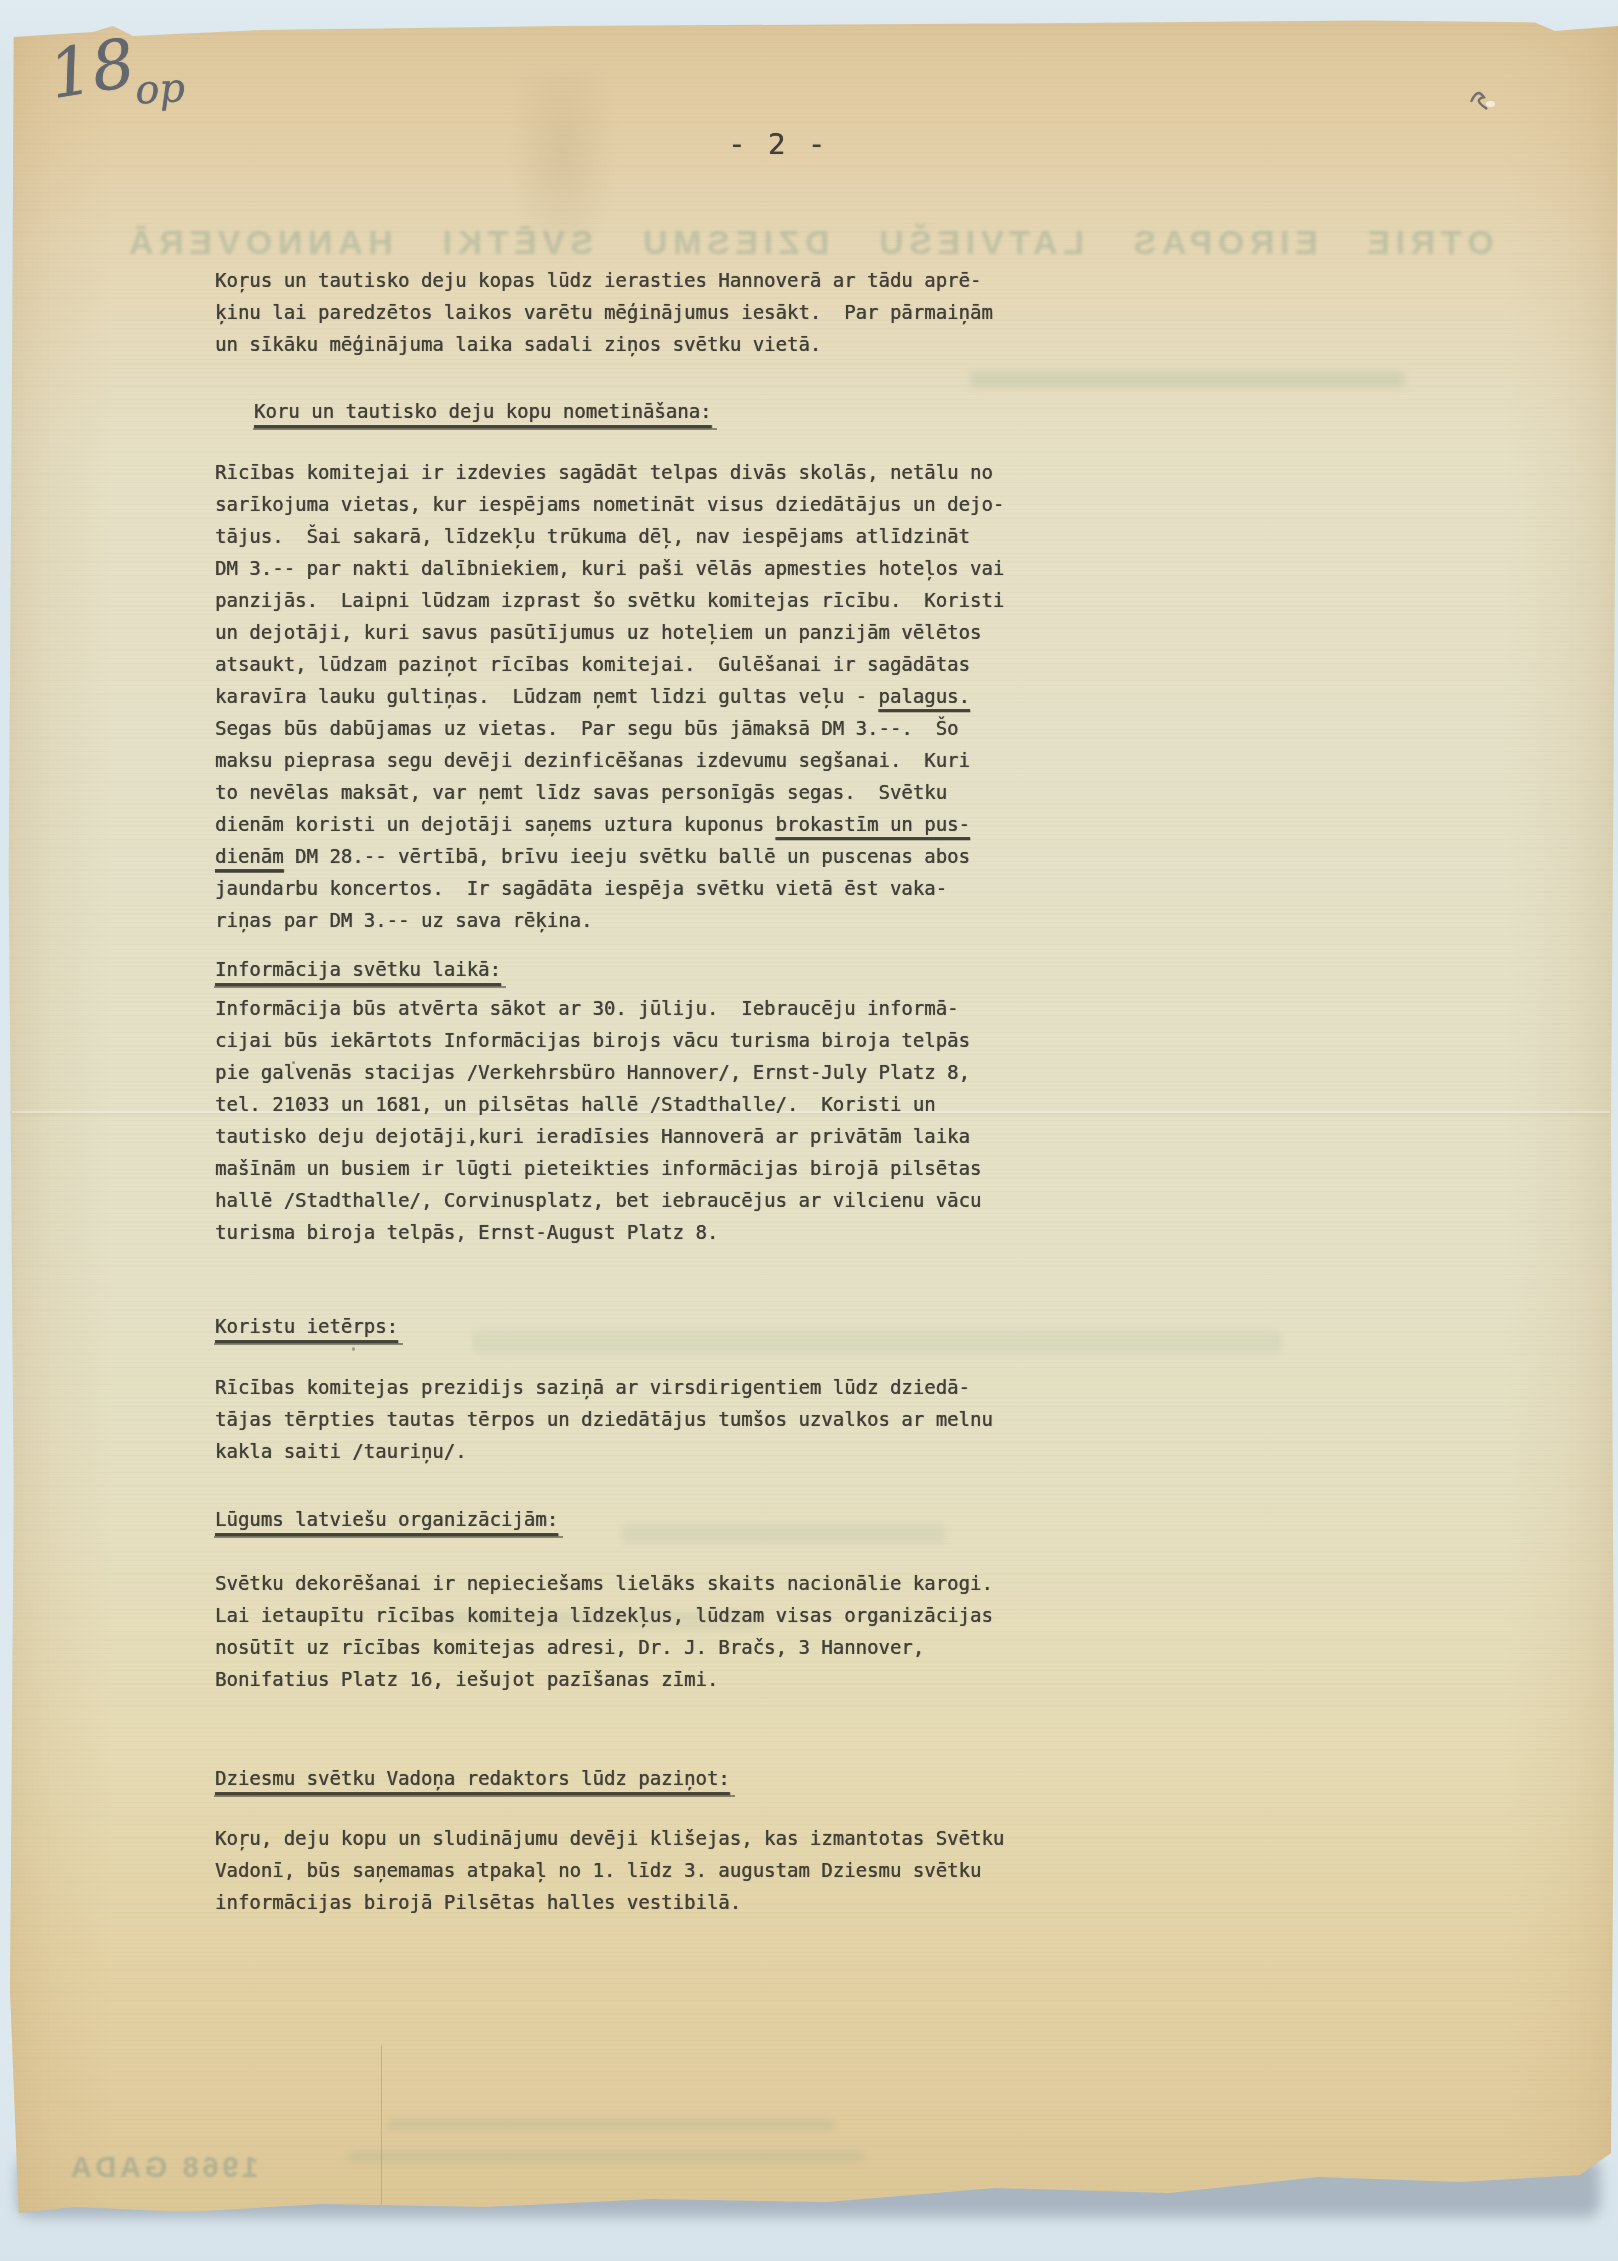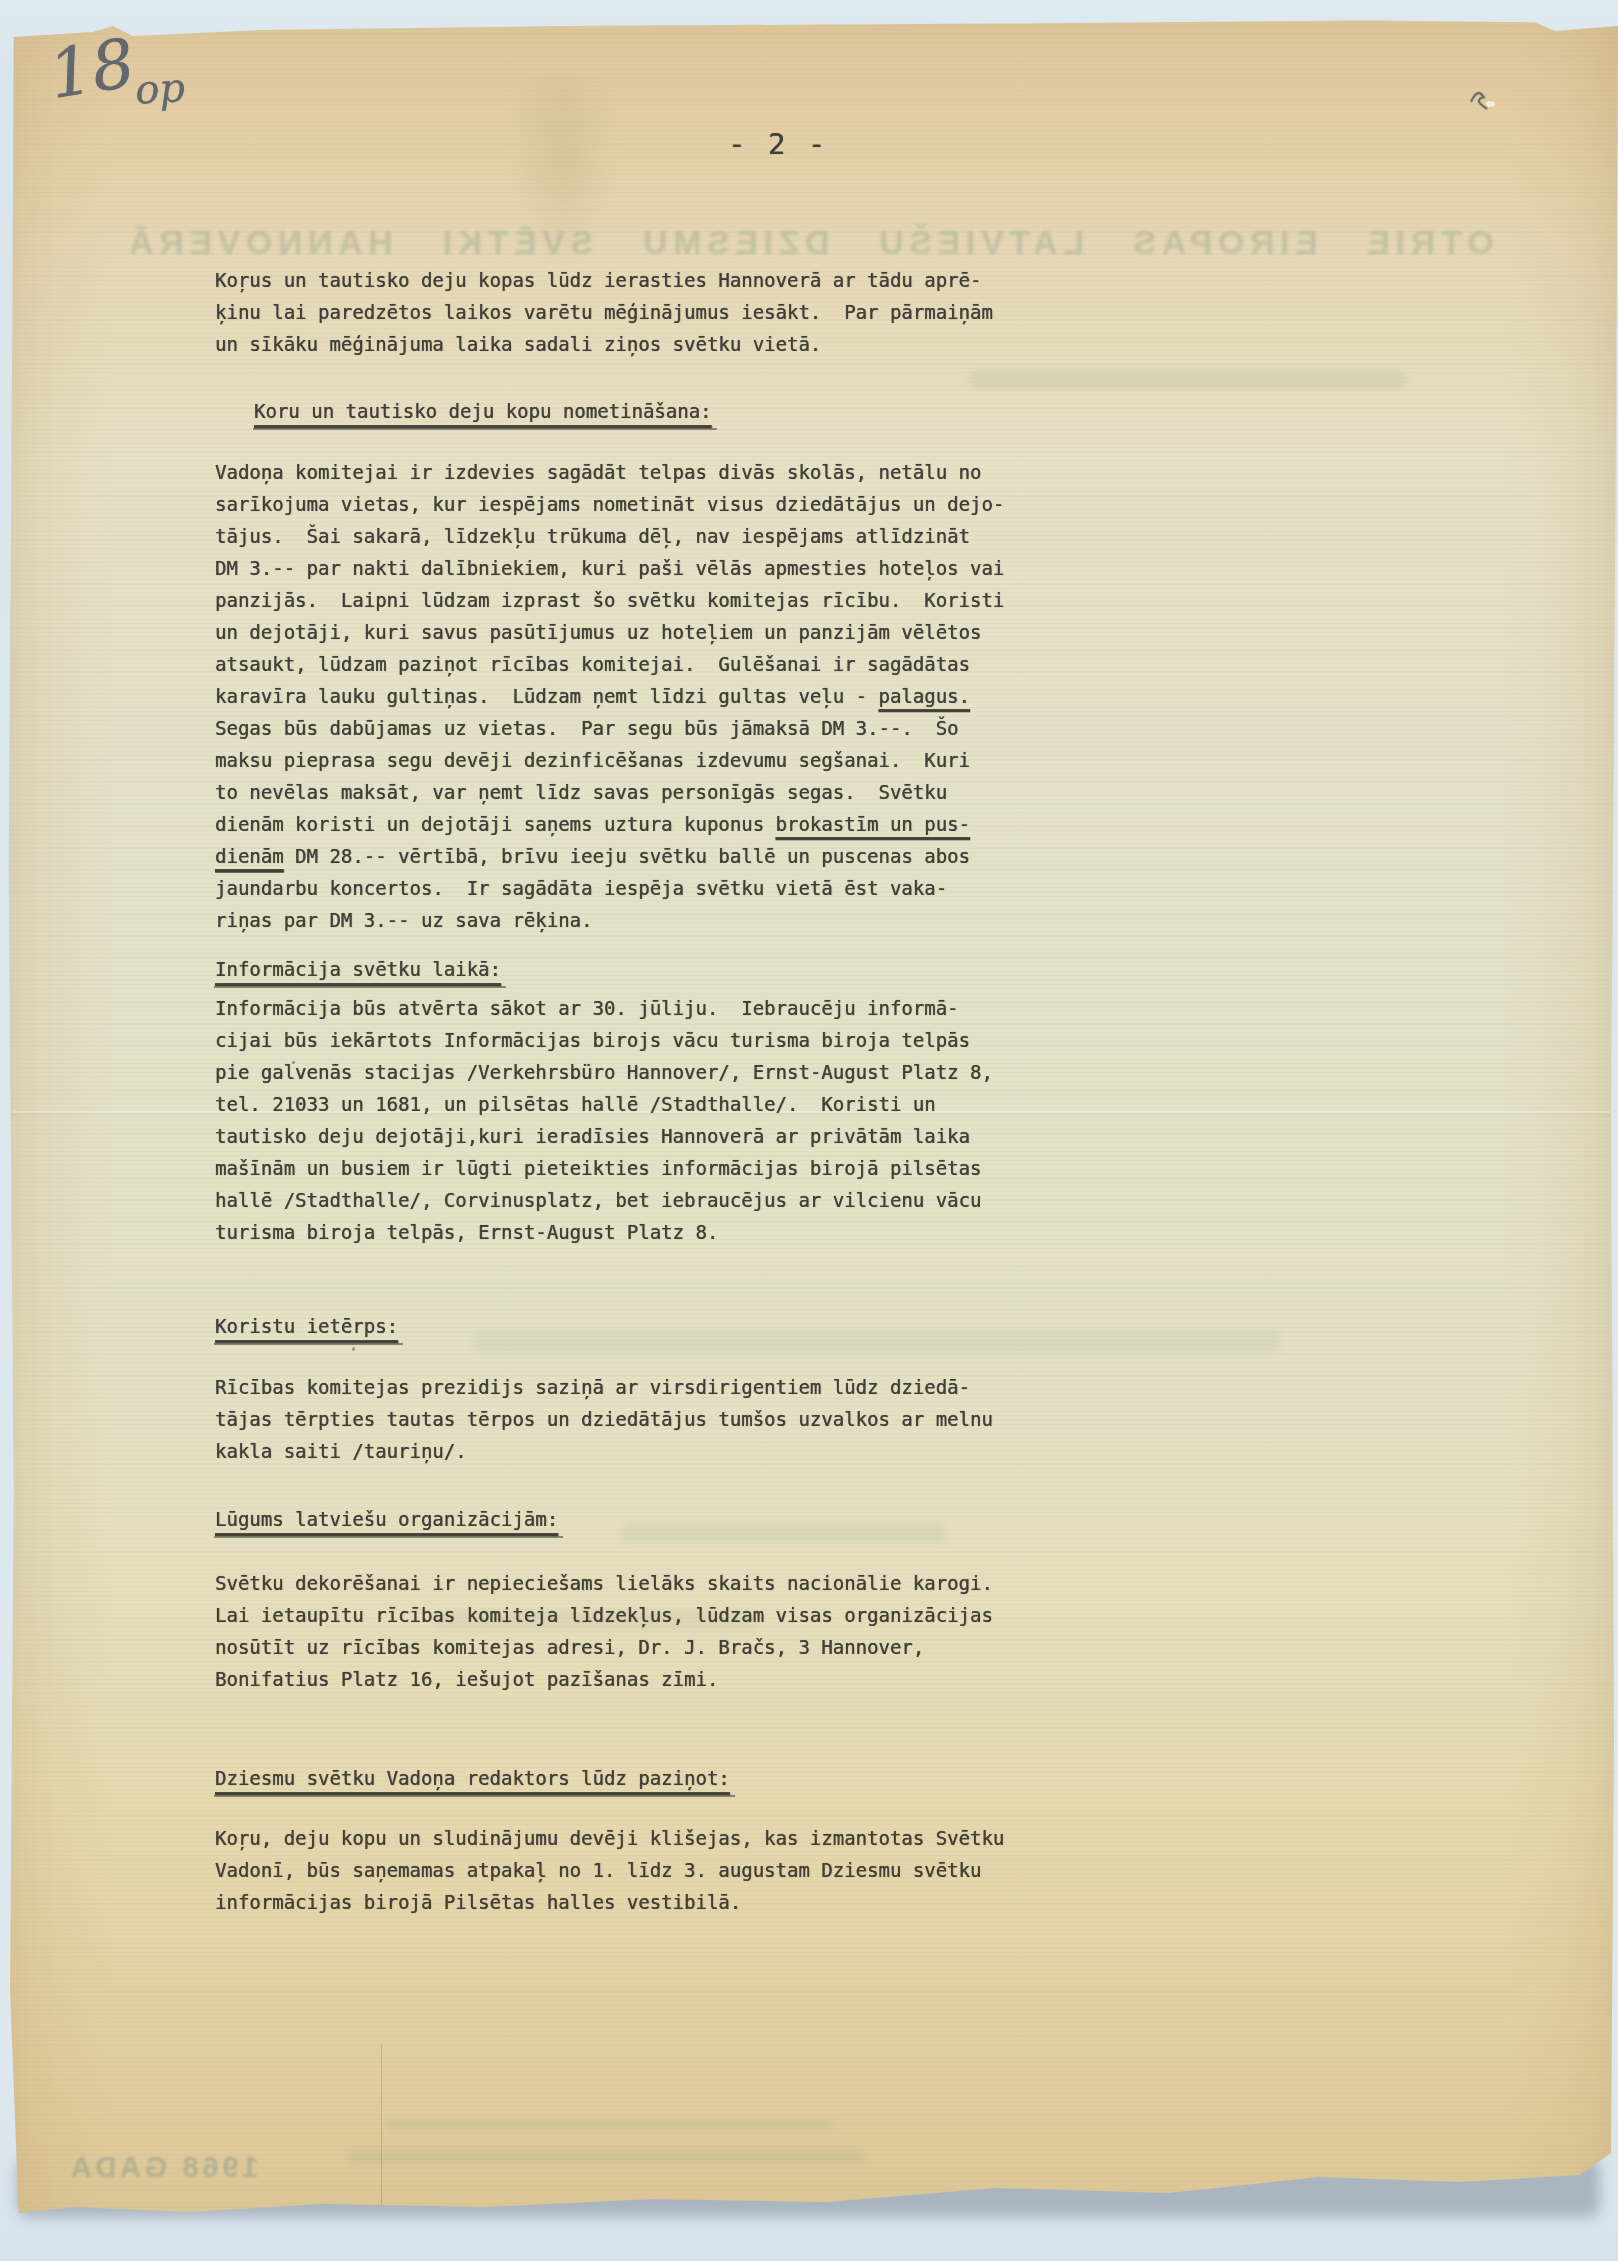--- a/index.html
+++ b/index.html
@@ -99,21 +99,21 @@
       <div class="tl">Koŗus un tautisko deju kopas lūdz ierasties Hannoverā ar tādu aprē-</div>
       <div class="tl">ķinu lai paredzētos laikos varētu mēģinājumus iesākt.  Par pārmaiņām</div>
       <div class="tl">un sīkāku mēģinājuma laika sadali ziņos svētku vietā.</div>
     </div>
 
     <div class="block ink heading" style="top:395px;margin-left:39px;">
       <span class="tl hu">Koru un tautisko deju kopu nometināšana:</span>
     </div>
 
     <div class="block ink" style="top:456px;">
-      <div class="tl">Vadoņa komitejai ir izdevies sagādāt telpas divās skolās, netālu no</div>
+      <div class="tl">Rīcības komitejai ir izdevies sagādāt telpas divās skolās, netālu no</div>
       <div class="tl">sarīkojuma vietas, kur iespējams nometināt visus dziedātājus un dejo-</div>
       <div class="tl">tājus.  Šai sakarā, līdzekļu trūkuma dēļ, nav iespējams atlīdzināt</div>
       <div class="tl">DM 3.-- par nakti dalībniekiem, kuri paši vēlās apmesties hoteļos vai</div>
       <div class="tl">panzijās.  Laipni lūdzam izprast šo svētku komitejas rīcību.  Koristi</div>
       <div class="tl">un dejotāji, kuri savus pasūtījumus uz hoteļiem un panzijām vēlētos</div>
       <div class="tl">atsaukt, lūdzam paziņot rīcības komitejai.  Gulēšanai ir sagādātas</div>
       <div class="tl"><span>karavīra lauku gultiņas.  Lūdzam ņemt līdzi gultas veļu - </span><span class="u">palagus.</span></div>
       <div class="tl">Segas būs dabūjamas uz vietas.  Par segu būs jāmaksā DM 3.--.  Šo</div>
       <div class="tl">maksu pieprasa segu devēji dezinficēšanas izdevumu segšanai.  Kuri</div>
       <div class="tl">to nevēlas maksāt, var ņemt līdz savas personīgās segas.  Svētku</div>
@@ -123,21 +123,21 @@
       <div class="tl">riņas par DM 3.-- uz sava rēķina.</div>
     </div>
 
     <div class="block ink heading" style="top:953px;">
       <span class="tl hu">Informācija svētku laikā:</span>
     </div>
 
     <div class="block ink" style="top:992px;">
       <div class="tl">Informācija būs atvērta sākot ar 30. jūliju.  Iebraucēju informā-</div>
       <div class="tl">cijai būs iekārtots Informācijas birojs vācu turisma biroja telpās</div>
-      <div class="tl">pie galvenās stacijas /Verkehrsbüro Hannover/, Ernst-August Platz 8,</div>
+      <div class="tl">pie galvenās stacijas /Verkehrsbüro Hannover/, Ernst-July Platz 8,</div>
       <div class="tl">tel. 21033 un 1681, un pilsētas hallē /Stadthalle/.  Koristi un</div>
       <div class="tl">tautisko deju dejotāji,kuri ieradīsies Hannoverā ar privātām laika</div>
       <div class="tl">mašīnām un busiem ir lūgti pieteikties informācijas birojā pilsētas</div>
       <div class="tl">hallē /Stadthalle/, Corvinusplatz, bet iebraucējus ar vilcienu vācu</div>
       <div class="tl">turisma biroja telpās, Ernst-August Platz 8.</div>
     </div>
 
     <div class="block ink heading" style="top:1310px;">
       <span class="tl hu">Koristu ietērps:</span>
     </div>

